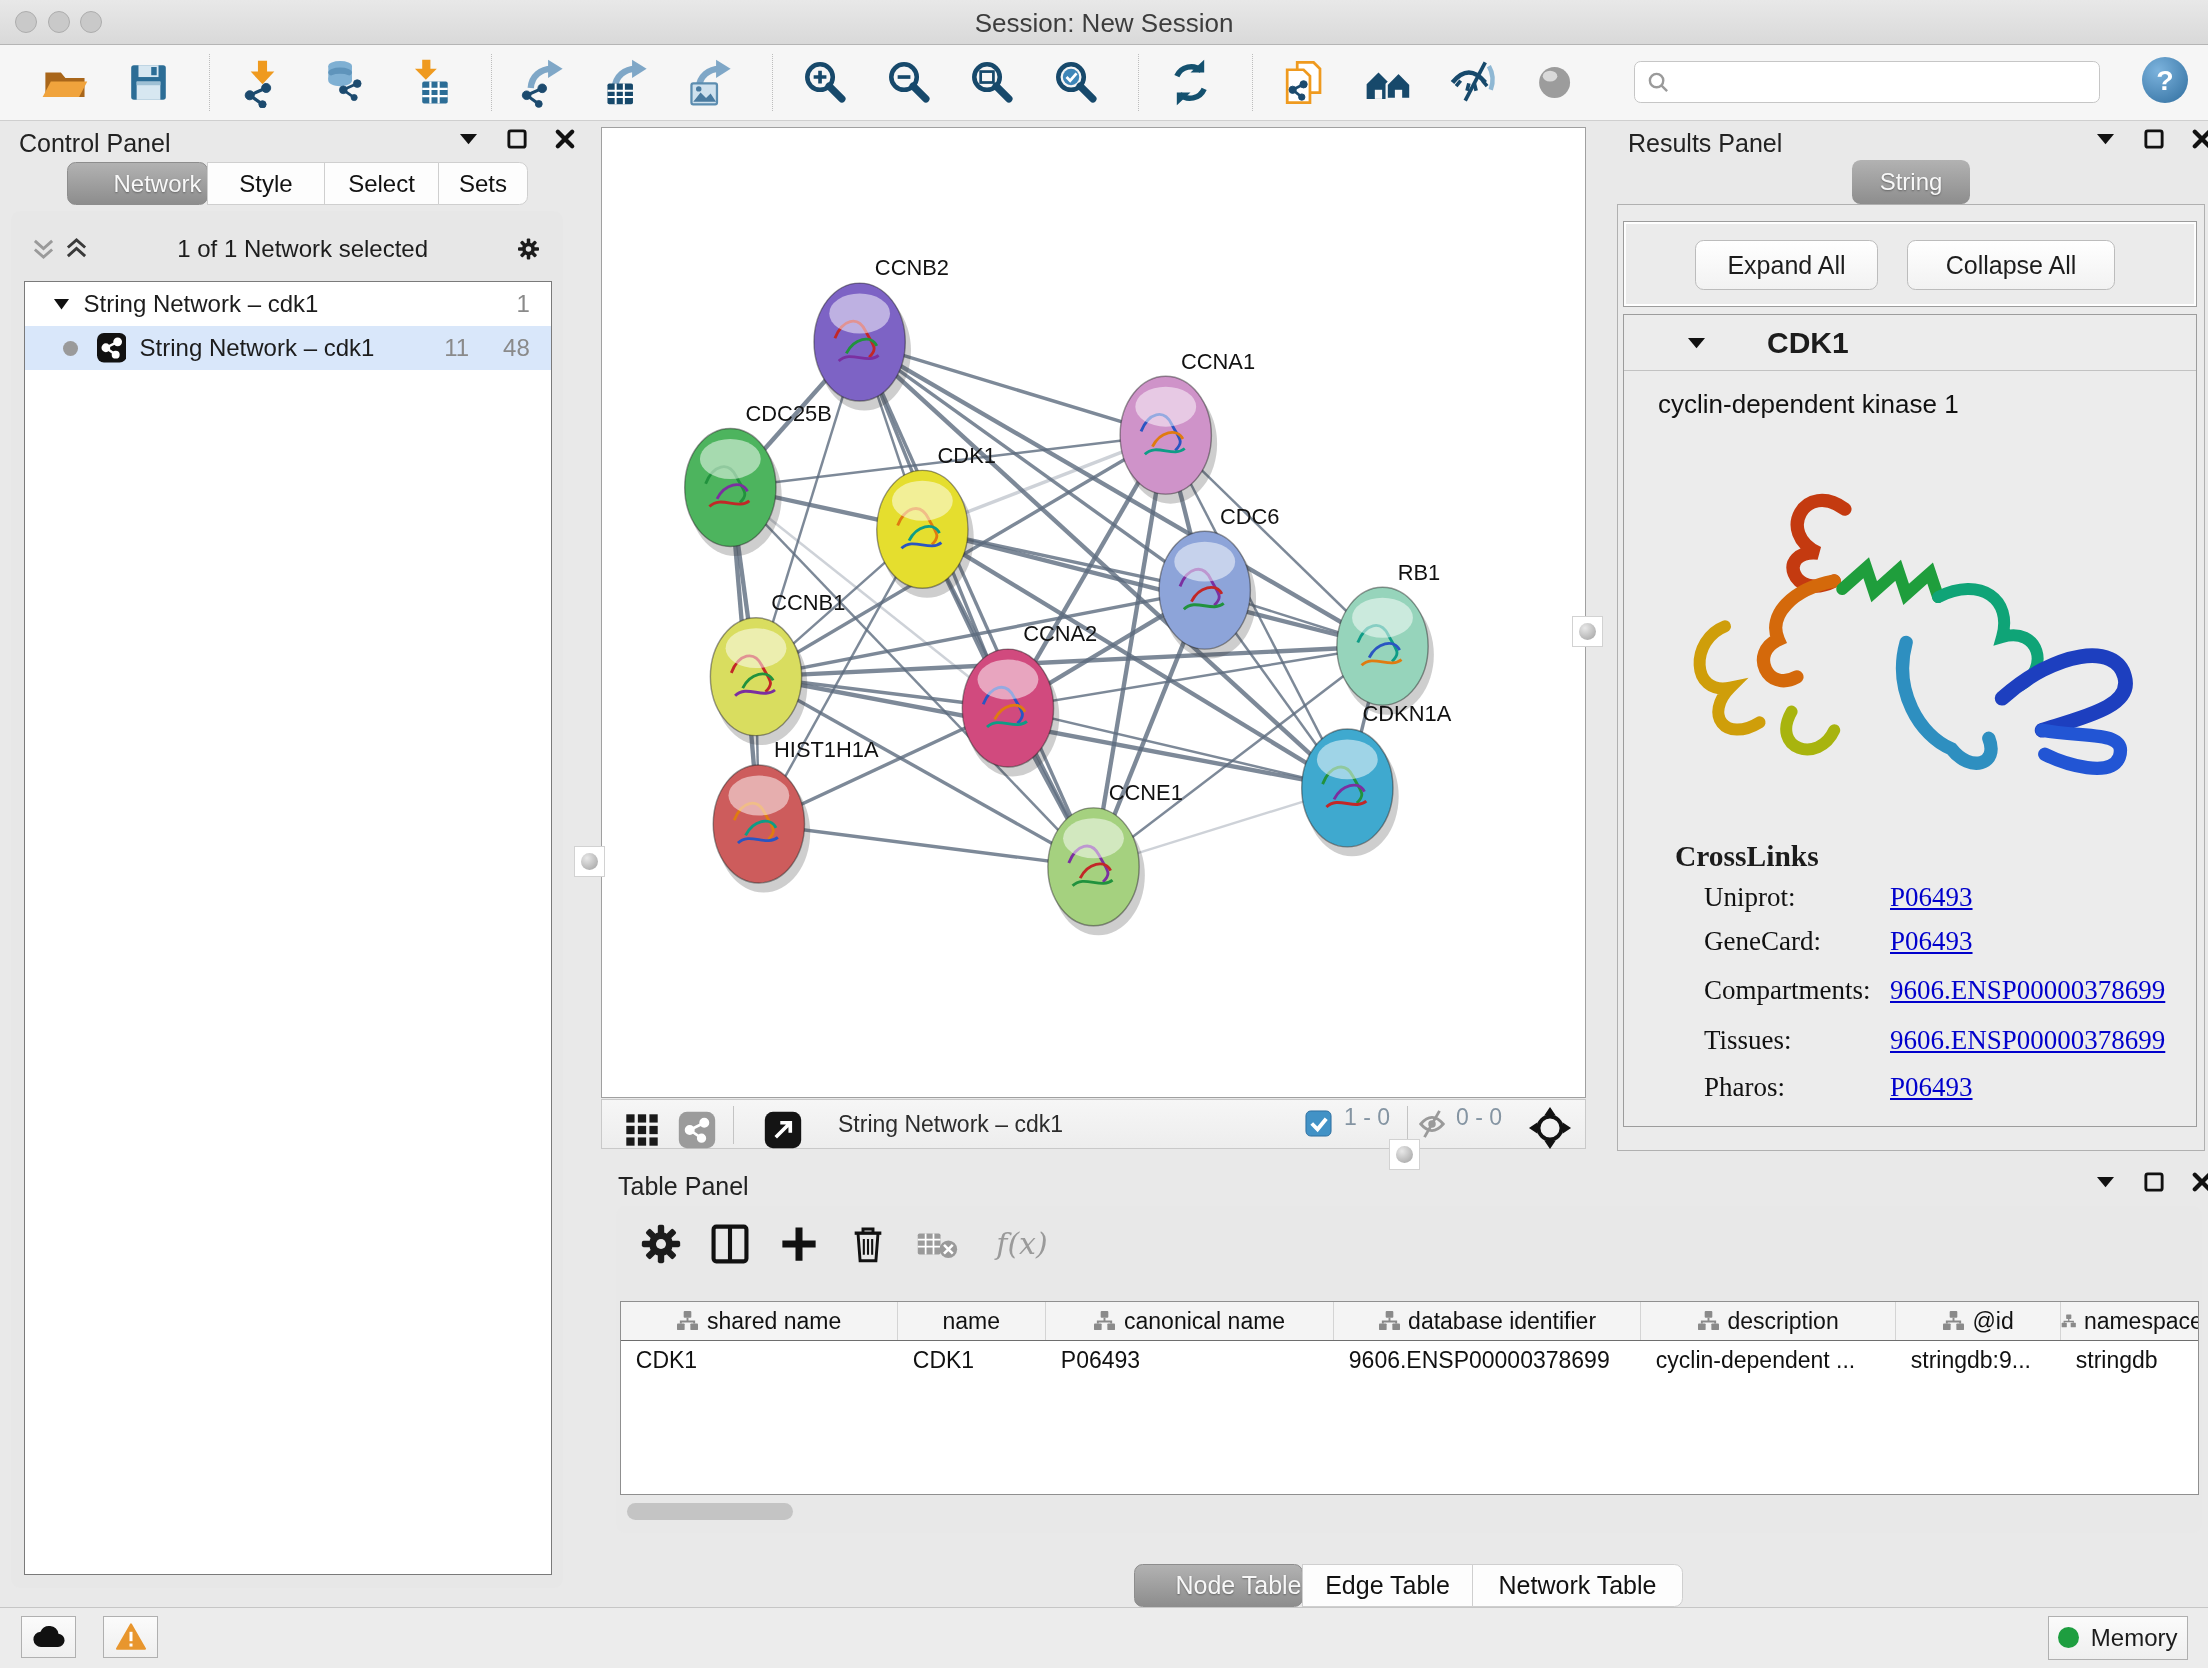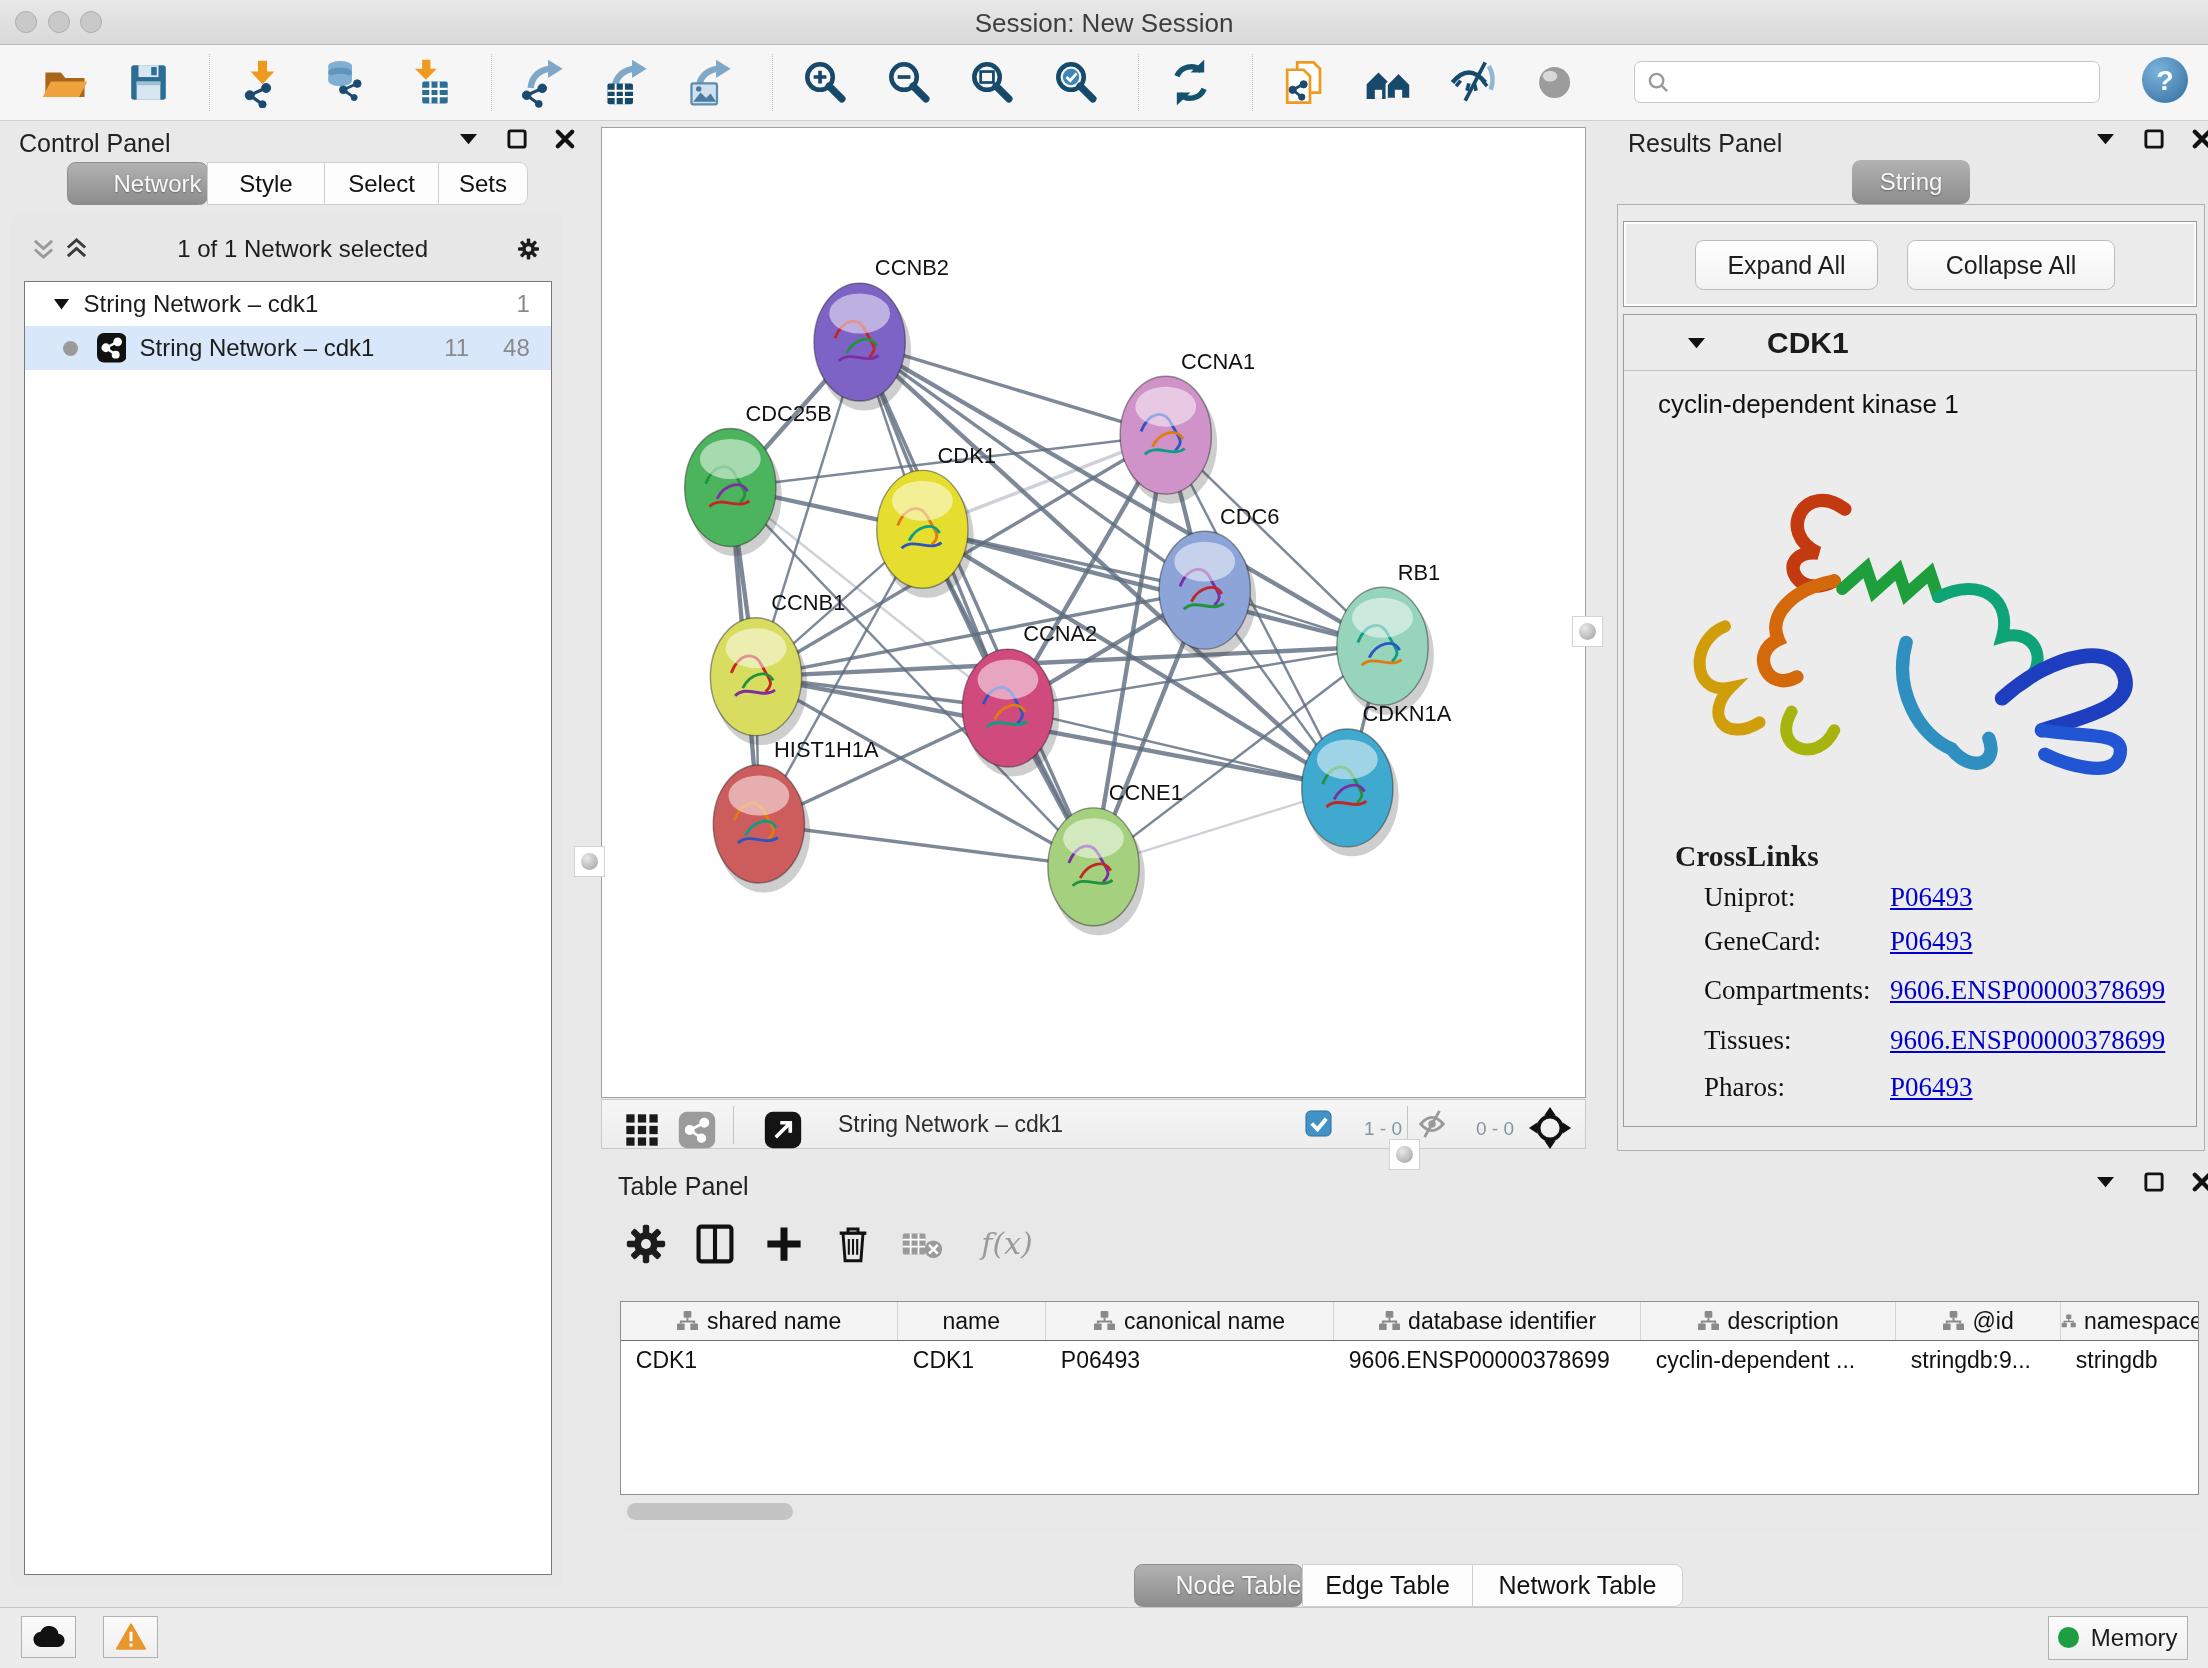--- a/index.html
+++ b/index.html
@@ -49,21 +49,21 @@
   .tree-row{height:44px;display:flex;align-items:center;font-size:24px;cursor:pointer;}
   .tree-row.sel{background:#d9e7fa;}
   .tree-count{color:#8a8a8a;font-size:24px;}
   
   .net-canvas{left:601px;top:127px;width:985px;height:971px;background:#fff;
     border:1px solid #a0a0a0;box-sizing:border-box;}
   .net-toolbar{left:601px;top:1099px;width:985px;height:50px;box-sizing:border-box;
     background:linear-gradient(#f6f6f6,#ededed);border:1px solid #c9c9c9;}
   .ntb-sep{position:absolute;top:5.7px;height:38px;border-left:1px solid #c4c4c4;}
   .ntb-title{position:absolute;left:236px;top:11.4px;font-size:23px;color:#2c2c2c;}
-  .ntb-count{position:absolute;top:18px;font-size:19px;color:#8494a2;margin-left:20px;}
+  .ntb-count{position:absolute;top:4px;font-size:23px;color:#8494a2;}
   
   .rp-header{left:1628px;top:129px;}
   .rp-tab{position:absolute;left:1852px;top:160px;width:118px;height:44px;border-radius:8.6px;
     background:linear-gradient(#b2b2b2,#8d8d8d);color:#f8f8f8;font-size:24px;display:flex;
     align-items:center;justify-content:center;text-shadow:0 1px 1.9px rgba(0,0,0,.35);cursor:pointer;}
   .rp-box{left:1617px;top:204px;width:588px;height:947px;background:#ebebeb;
     border:1px solid #b0b0b0;box-sizing:border-box;}
   .rp-btnbox{left:1623px;top:221px;width:574px;height:86px;border:1px solid #9c9c9c;
     box-shadow:inset 0 0 0 1.9px #fff;box-sizing:border-box;}
   .rp-btn{position:absolute;top:240px;height:48px;background:linear-gradient(#ffffff,#f2f2f2);
@@ -77,21 +77,21 @@
   .rp-desc{position:absolute;left:34px;top:74px;font-size:26px;color:#111;}
   .xl-head{position:absolute;left:51px;top:525px;font-family:"Liberation Serif",serif;
     font-weight:bold;font-size:29.5px;}
   .xl-row{position:absolute;left:80px;width:476px;display:flex;
     font-family:"Liberation Serif",serif;font-size:27px;}
   .xl-label{width:186px;color:#111;}
   .xl-link{color:#0000cc;text-decoration:underline;cursor:pointer;}
   
   .tp-header{left:618px;top:1172px;}
   .tp-box{left:616px;top:1206px;width:1586px;height:327px;background:#e8e8e8;border-radius:9.5px;}
-  .tp-icons{position:absolute;left:6px;top:13.3px;height:49px;display:flex;align-items:center;gap:21px;}
+  .tp-icons{position:absolute;left:21px;top:13.3px;height:49px;display:flex;align-items:center;gap:21px;}
   .tp-icon{width:48px;height:48px;display:flex;align-items:center;justify-content:center;cursor:pointer;}
   .fx{font-family:"DejaVu Serif",serif;font-style:italic;font-size:30px;color:#9a9a9a;}
   .tp-table{position:absolute;left:3.8px;top:95px;width:1579px;height:194px;background:#fff;
     border:1px solid #8f8f8f;box-sizing:border-box;overflow:hidden;}
   .tp-hrow{display:flex;height:38px;background:#f4f4f4;border-bottom:1.9px solid #6e6e6e;}
   .tp-hcell{display:flex;align-items:center;justify-content:center;gap:7.6px;font-size:23px;
     color:#111;border-right:1px solid #d4d4d4;box-sizing:border-box;overflow:hidden;
     white-space:nowrap;flex:none;cursor:pointer;}
   .tp-drow{display:flex;height:38px;background:#fff;cursor:pointer;}
   .tp-dcell{display:flex;align-items:center;padding-left:15px;font-size:23px;color:#111;

